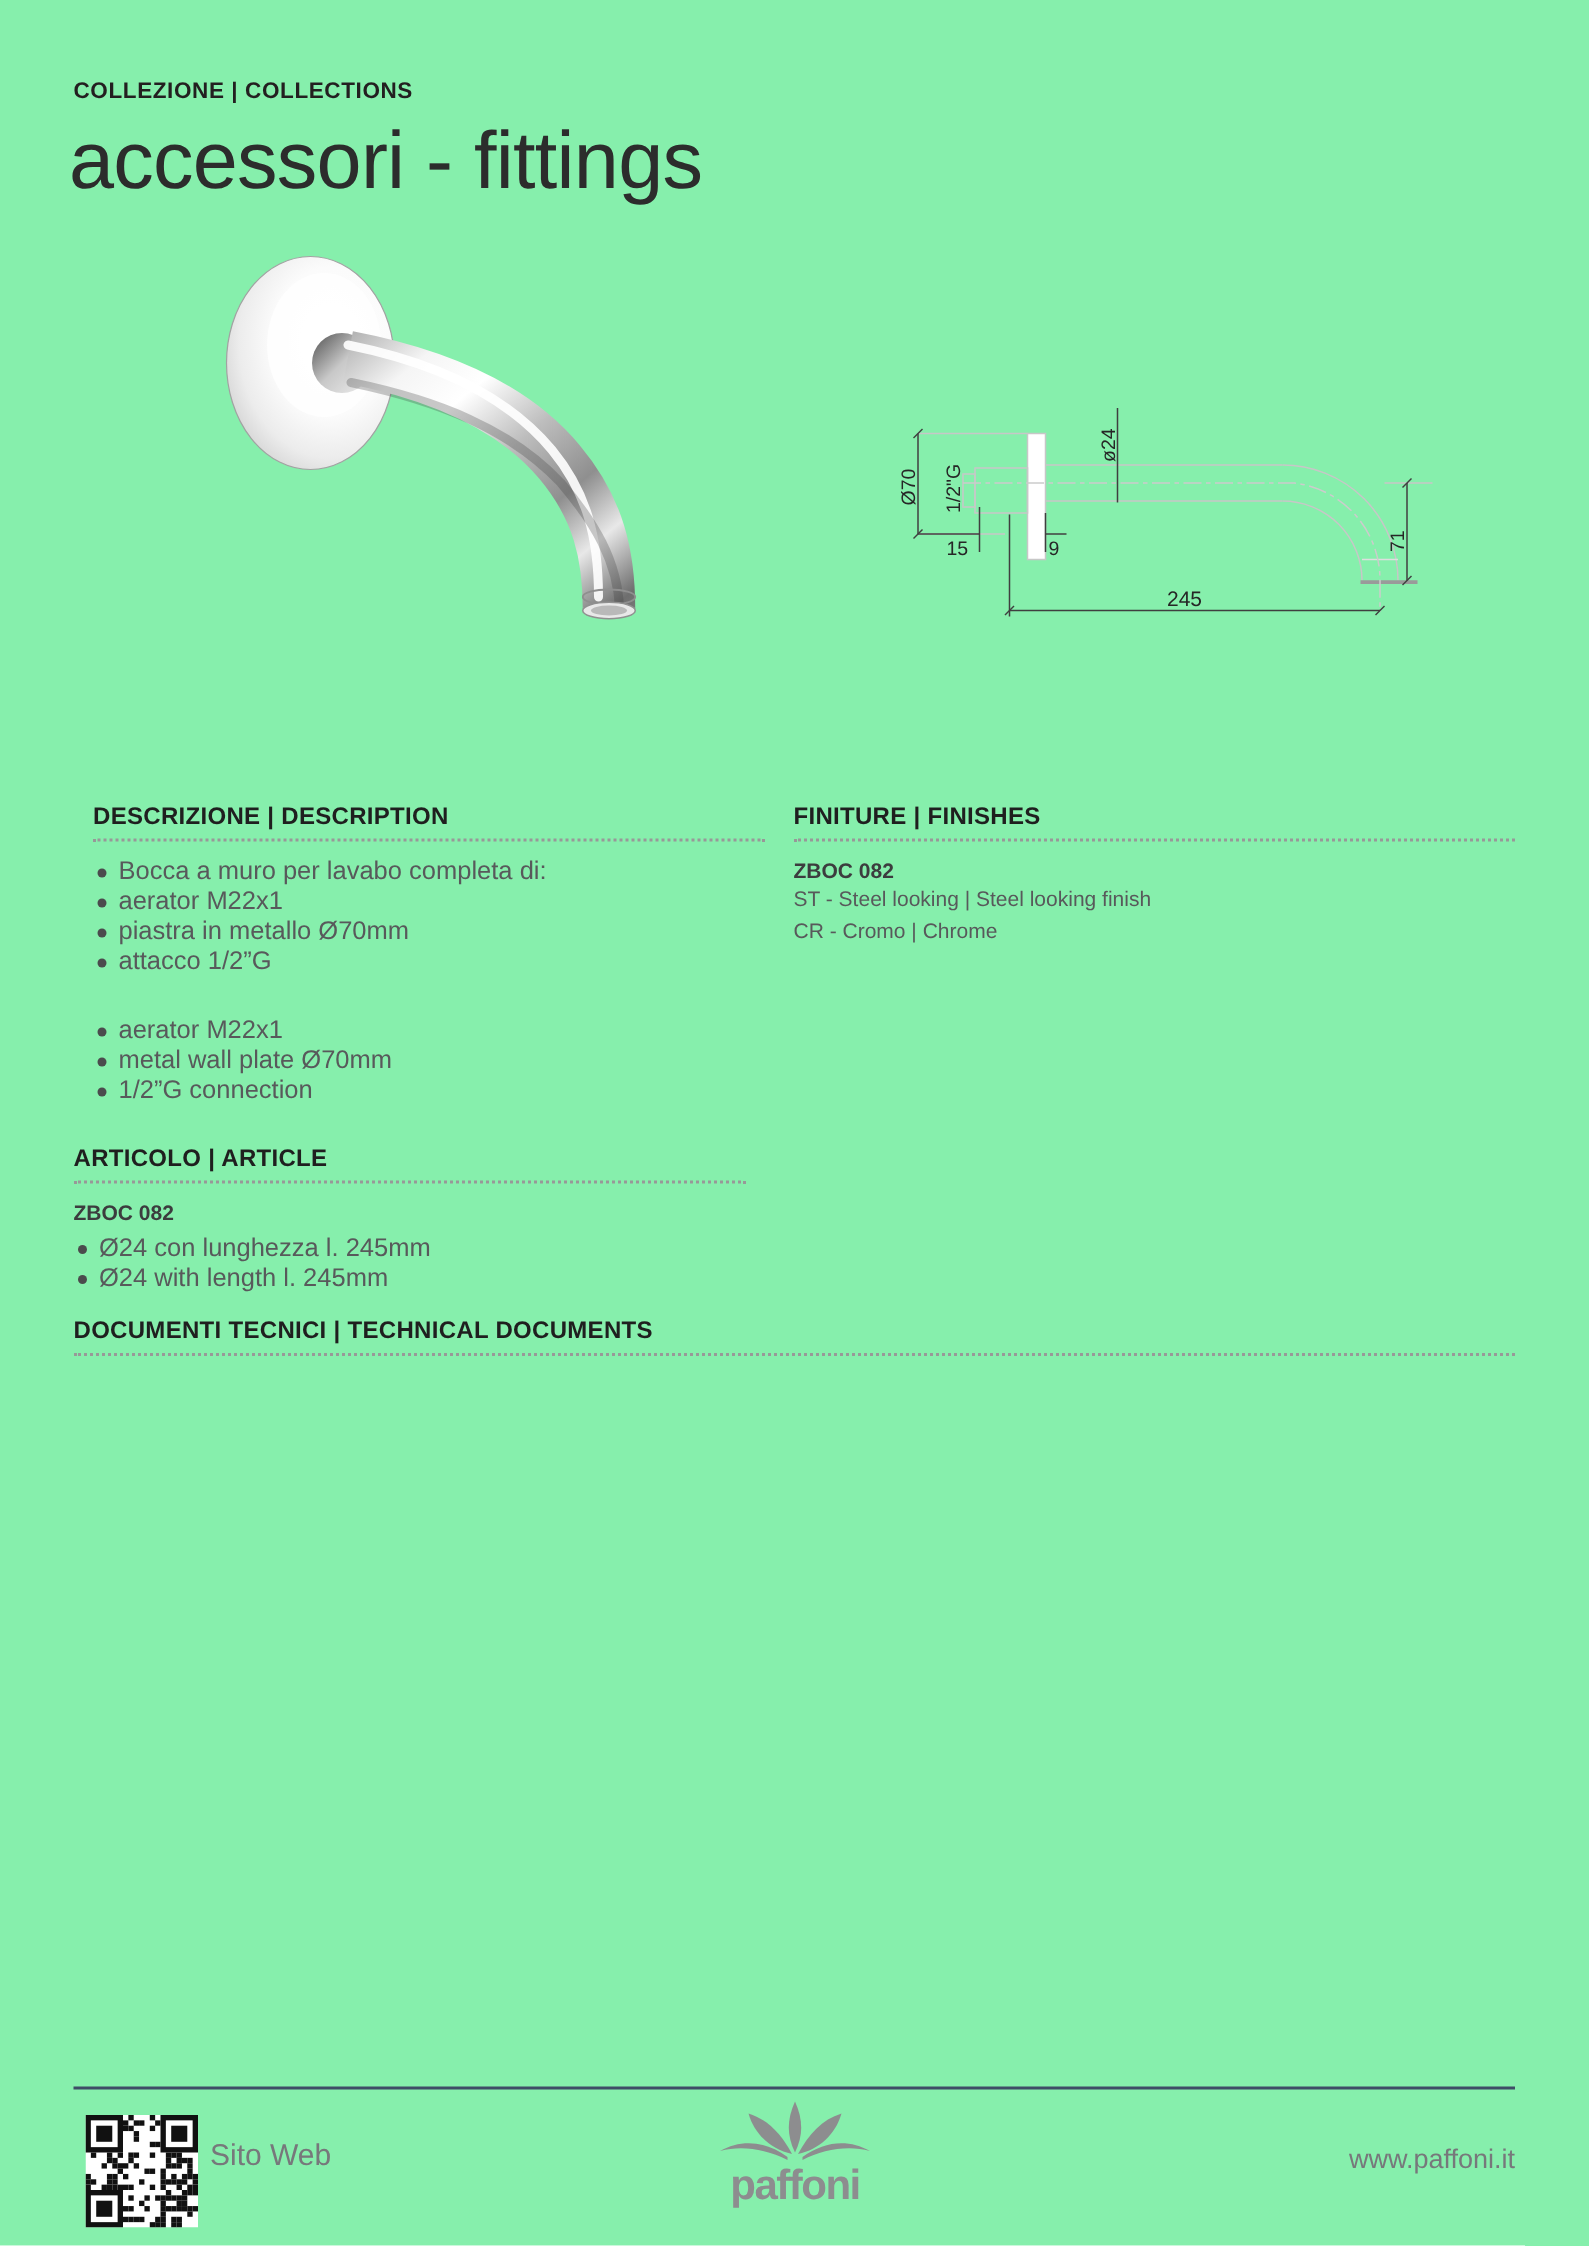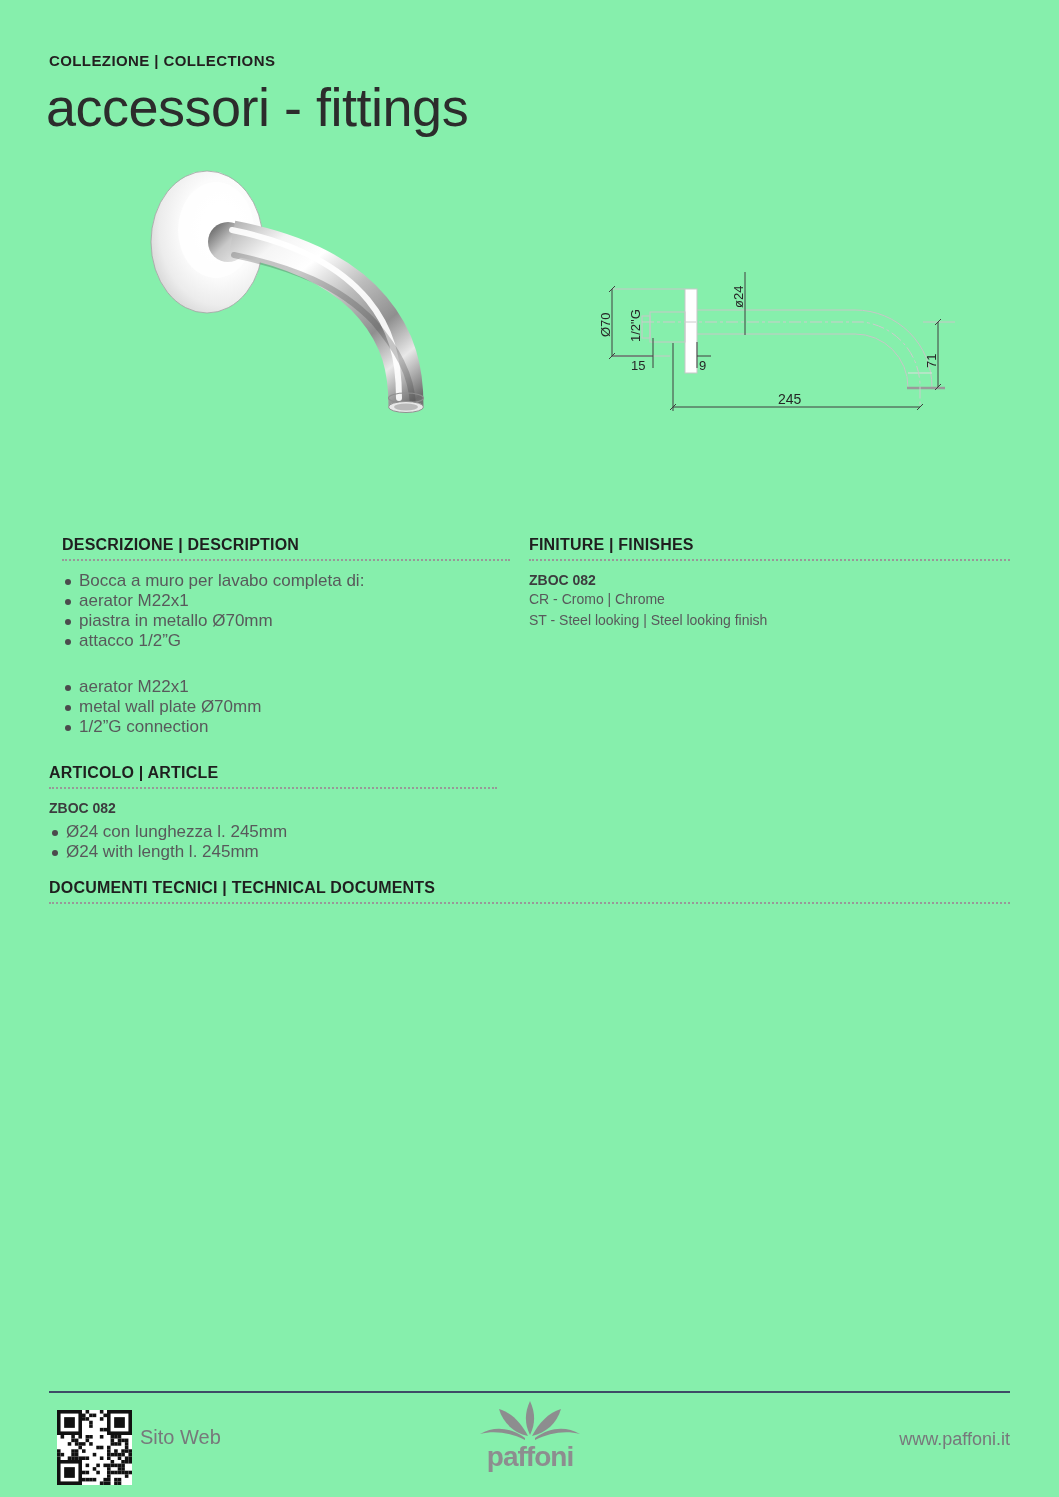--- a/index.html
+++ b/index.html
@@ -146,22 +146,22 @@
       <li>aerator M22x1</li>
       <li>metal wall plate Ø70mm</li>
       <li>1/2”G connection</li>
     </ul>
   </div>
 
   <div class="section" style="left:529px;top:536px;width:481px;">
     <div class="sec-h">FINITURE | FINISHES</div>
     <div class="dotrule"></div>
     <div class="code">ZBOC 082</div>
+    <div class="plain">ST - Steel looking | Steel looking finish</div>
     <div class="plain">CR - Cromo | Chrome</div>
-    <div class="plain">ST - Steel looking | Steel looking finish</div>
   </div>
 
   <div class="section" style="left:49px;top:764px;width:448px;">
     <div class="sec-h">ARTICOLO | ARTICLE</div>
     <div class="dotrule"></div>
     <div class="code">ZBOC 082</div>
     <ul class="blist tight">
       <li>Ø24 con lunghezza l. 245mm</li>
       <li>Ø24 with length l. 245mm</li>
     </ul>

